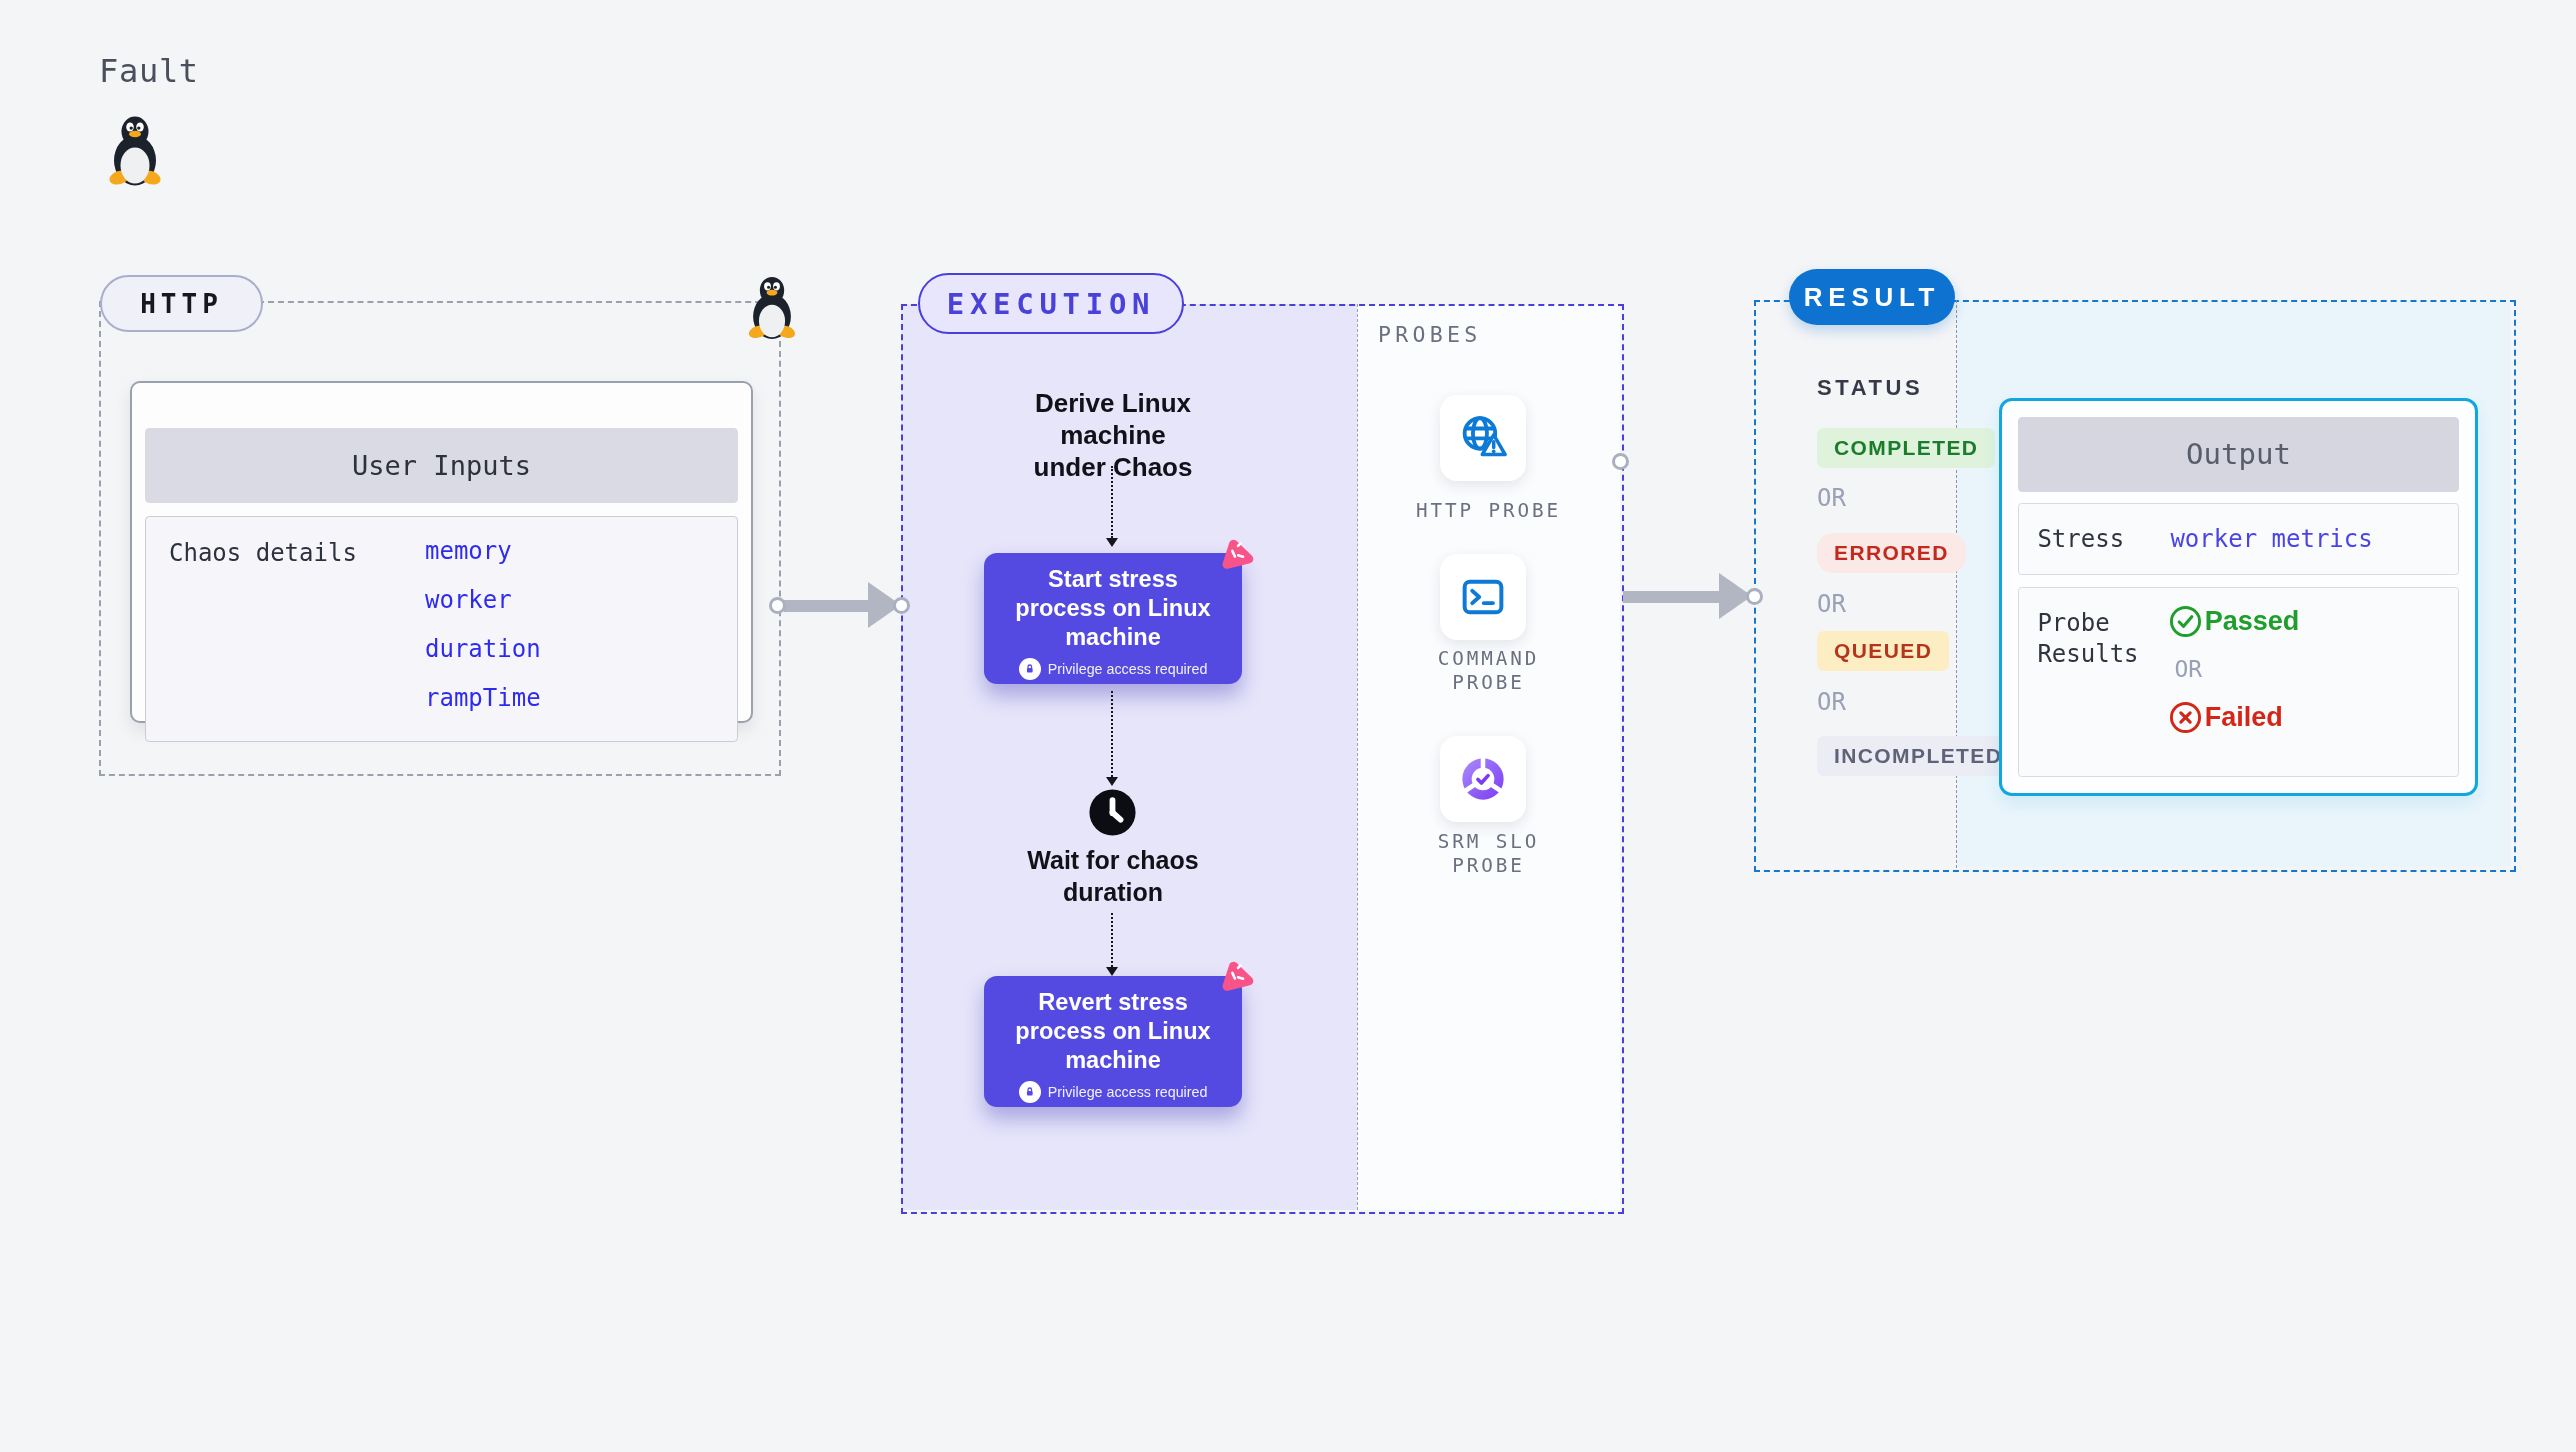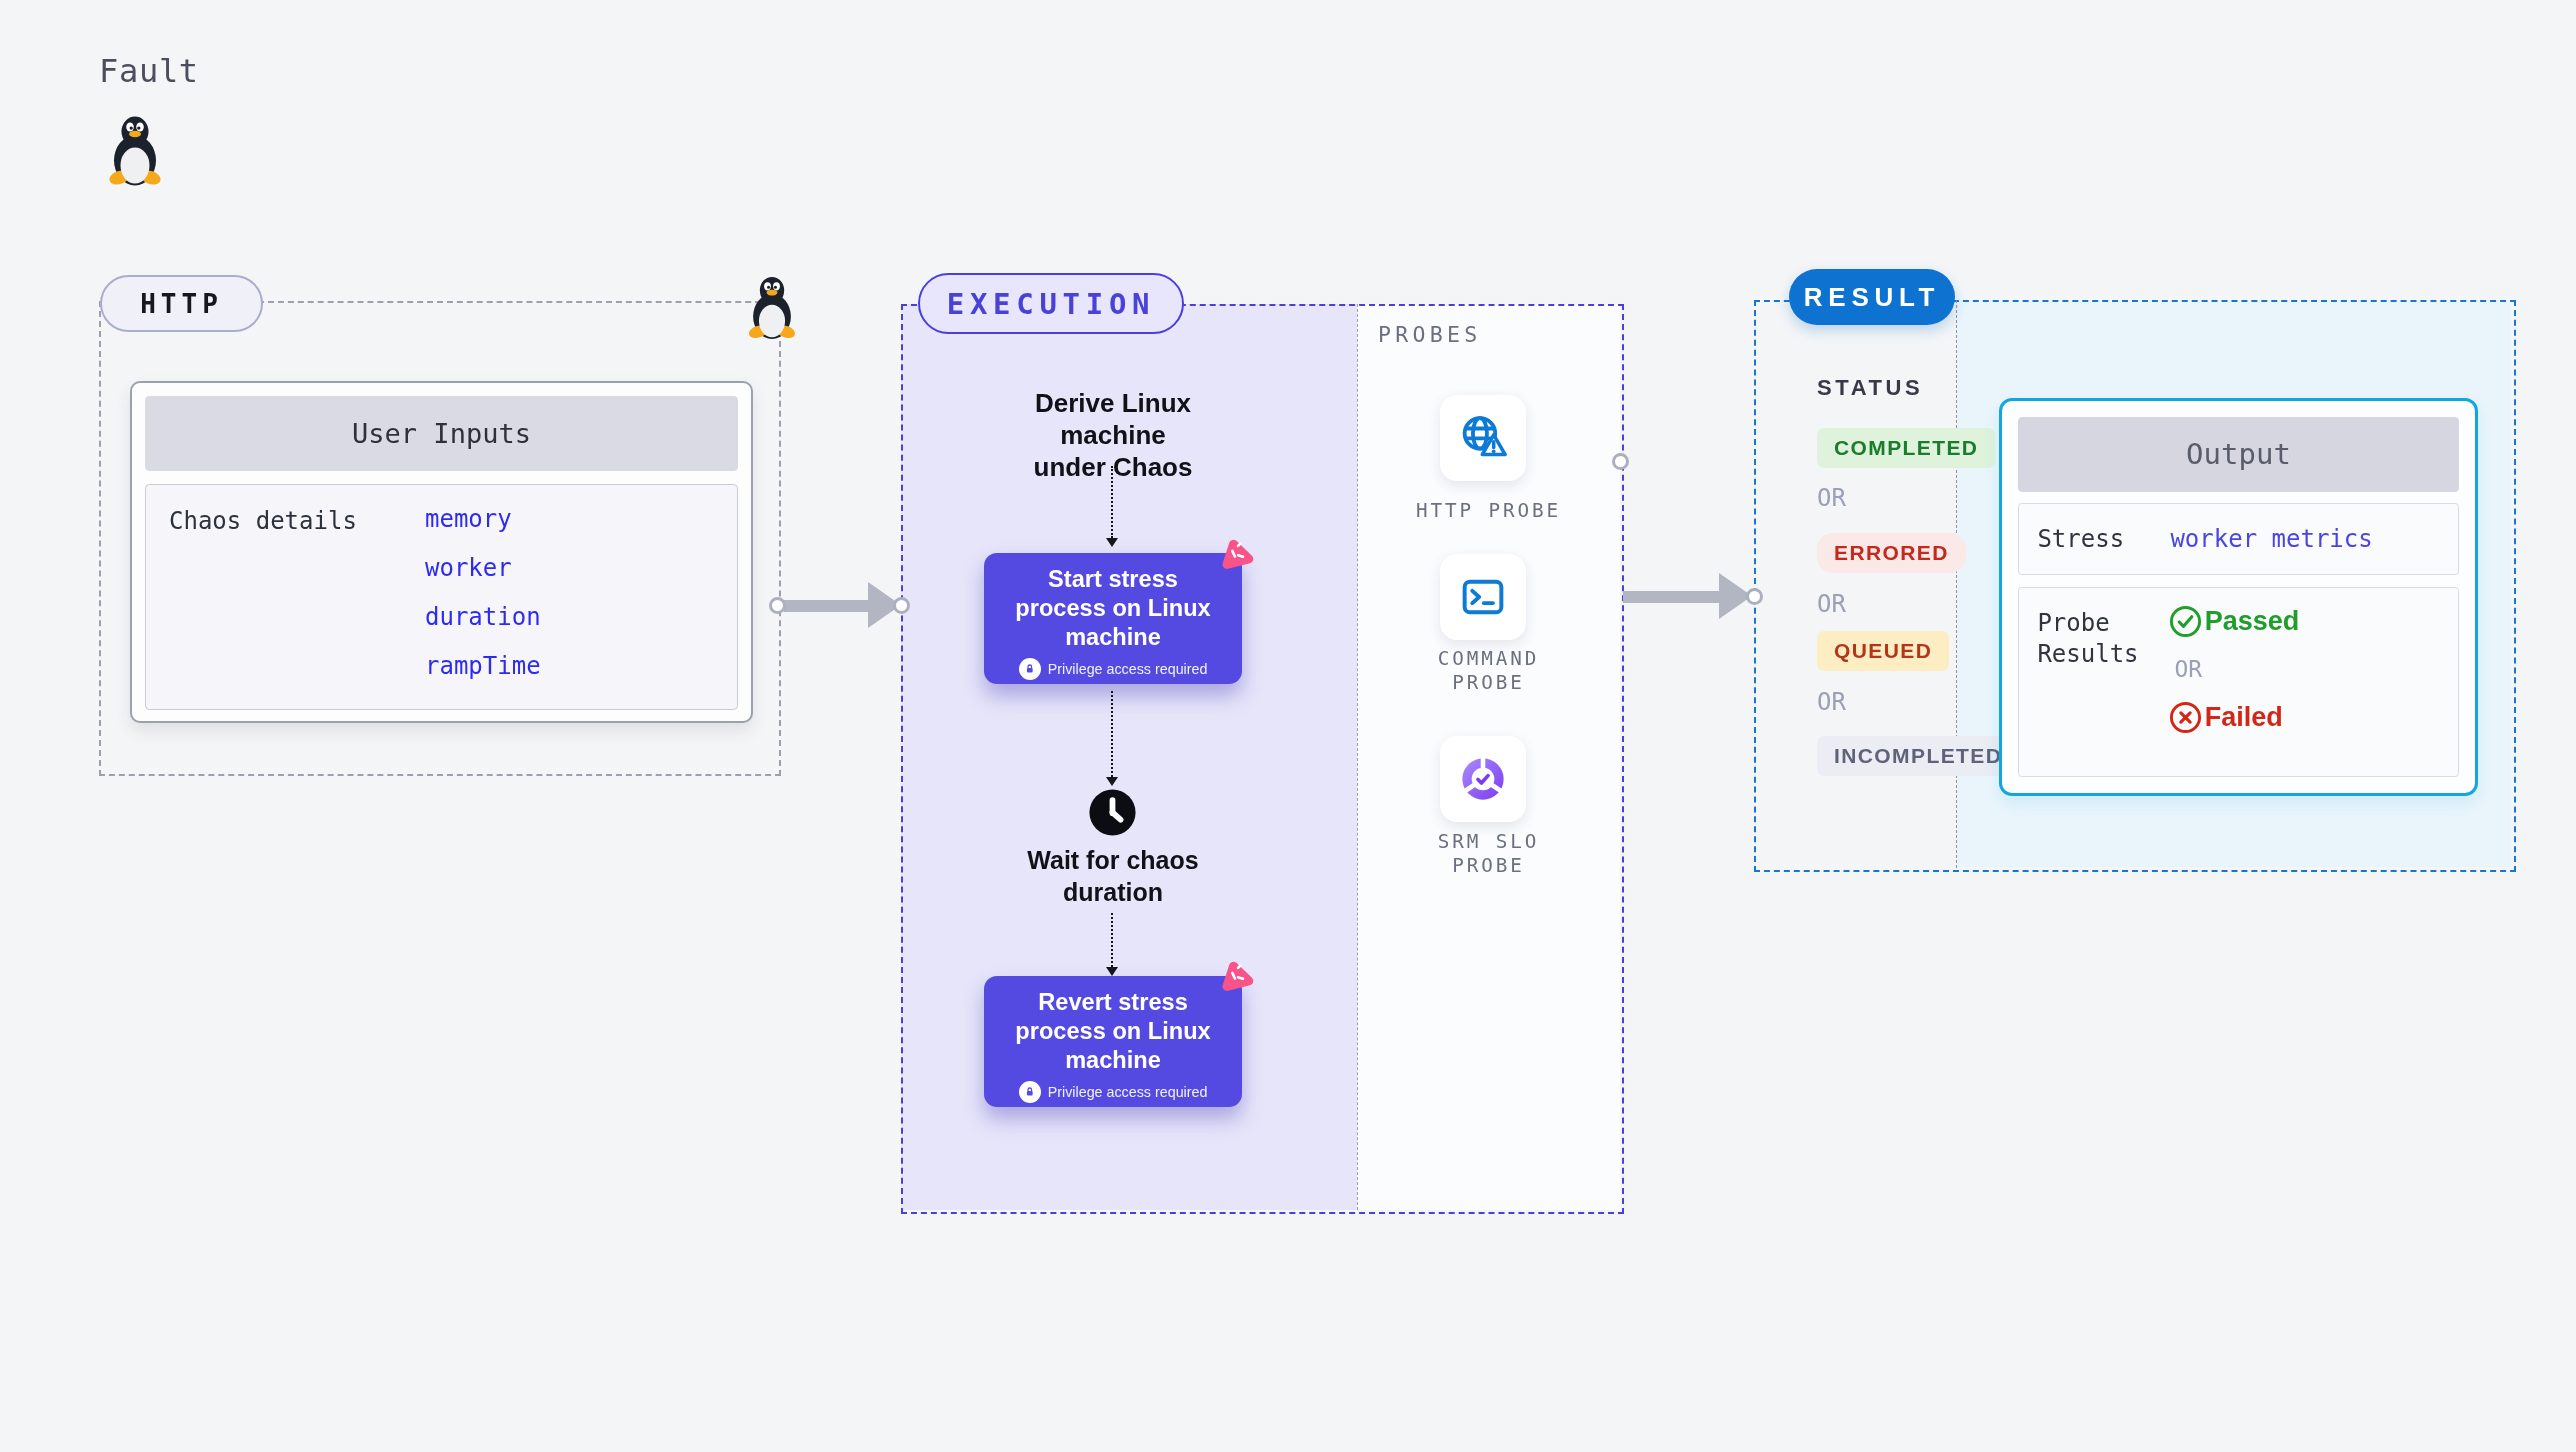--- a/index.html
+++ b/index.html
@@ -28,21 +28,21 @@
   .pill.tune{background:#f0f1f8;border:2.1px solid #a9aecd;color:#17181d;
     font-size:26px;font-weight:bold;letter-spacing:5px;}
   .pill.exec{background:#e7e6fc;border:2.9px solid var(--accent-indigo);color:#4a41d8;
     font-size:29px;font-weight:bold;letter-spacing:5.7px;}
   .pill.result{background:var(--accent-blue);color:#fff;font-size:26px;font-weight:bold;
     letter-spacing:5.7px;box-shadow:0 5.7px 13px rgba(14,115,208,.25);}
 
   .ui-card{background:#fdfdfe;border:2.1px solid #99a1ac;border-radius:10px;z-index:3;
     box-shadow:0 7.2px 15.8px rgba(40,45,60,.10);padding:13px;box-sizing:border-box;}
   .ui-header{height:75px;background:#d9dae3;border-radius:4.3px;display:flex;align-items:center;
-    justify-content:center;font-size:27px;color:#2c313d;}
+    justify-content:center;font-size:27px;color:#2c313d;margin-top:32px;}
   .ui-rows{margin-top:13px;height:226px;background:#f6f6fa;border:1.4px solid #c9ccd4;border-radius:4.3px;
     position:relative;box-sizing:border-box;}
   .ui-rowlabel{position:absolute;left:23px;top:21.5px;font-size:24px;color:#2c313d;}
   .ui-values{position:absolute;left:279px;top:20px;display:flex;flex-direction:column;gap:21px;}
   .ui-value{font-size:24px;color:var(--value-blue);}
 
   .dot{width:17px;height:17px;border:3.6px solid #aab0bd;background:#fff;border-radius:50%;
     box-sizing:border-box;z-index:6;}
   .shaft{height:11.5px;background:var(--arrow-gray);z-index:4;}
   .ahead{width:0;height:0;border-top:23.6px solid transparent;border-bottom:23.6px solid transparent;

